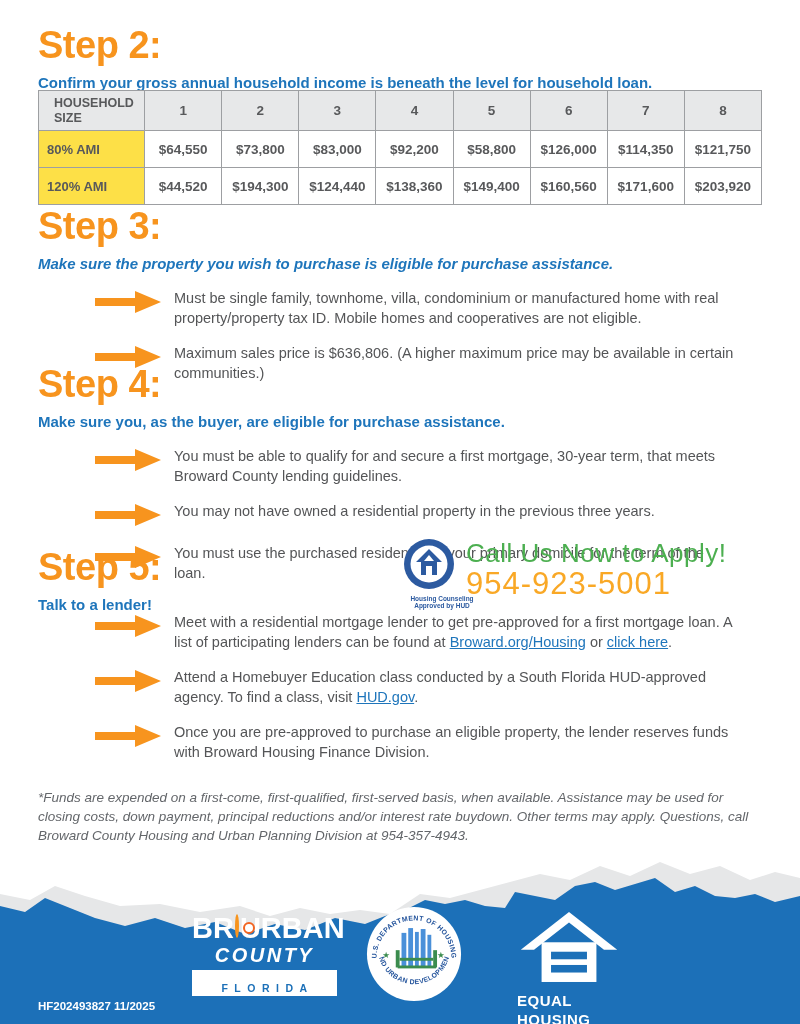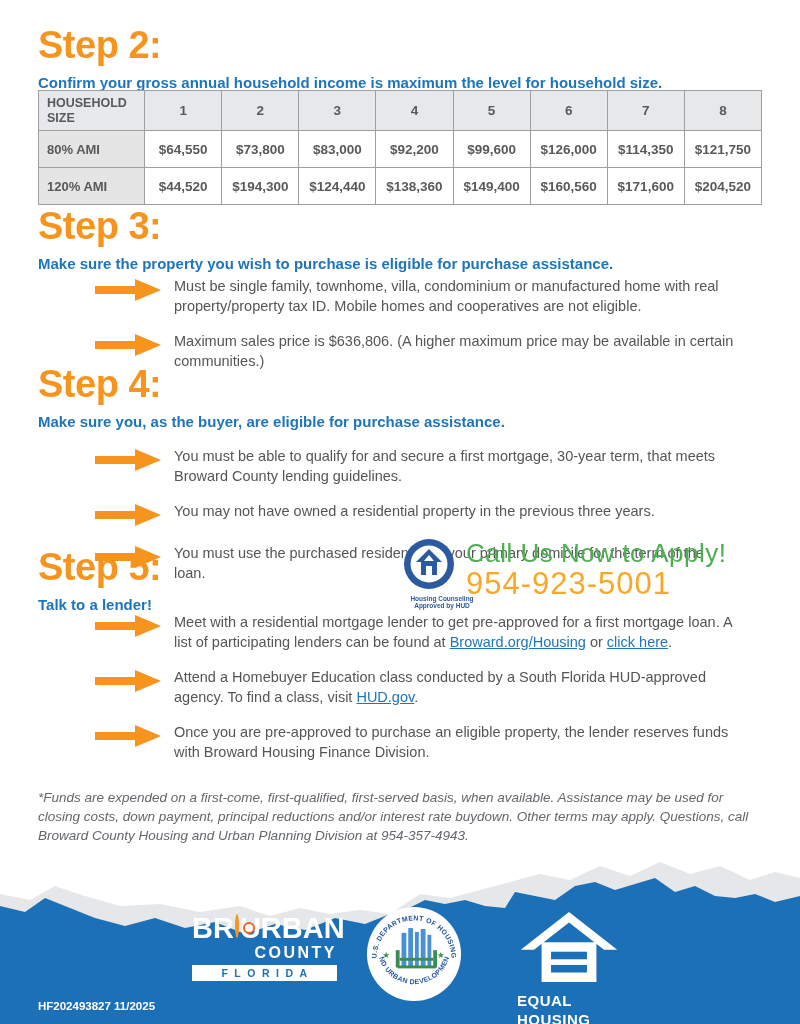--- a/index.html
+++ b/index.html
@@ -15,22 +15,22 @@
 
   .abs{position:absolute;}
 
   
   table.income{border-collapse:collapse;table-layout:fixed;width:724px;}
   table.income th, table.income td{
     border:1px solid #9D9FA2;color:var(--table_gray);font-weight:700;font-size:13.5px;
     padding:4px 6px;background:#fff;
   }
   table.income thead th{background:#E7E8E9;height:40px;text-align:center;}
-  table.income thead th.corner{text-align:left;padding-left:8px;font-size:12.5px;line-height:1.15;}
-  table.income tbody th{background:#e5e5e5;text-align:left;padding-left:8px;height:29px;font-size:13px;}
+  table.income thead th.corner{text-align:left;padding-left:15px;font-size:12.5px;line-height:1.15;}
+  table.income tbody th{background:#fde047;text-align:left;padding-left:8px;height:29px;font-size:13px;}
   table.income tbody td{text-align:center;height:37px;}
 
   
   .bullet{display:flex;align-items:flex-start;margin-bottom:15px;}
   .bullet .arrow{flex:0 0 66px;margin-left:57px;margin-right:13px;margin-top:1px;}
   .bullet .arrow polygon{fill:var(--orange);}
   .bullet .btext{flex:0 1 auto;max-width:565px;font-size:14.5px;line-height:1.38;color:var(--body_gray);}
   .link{color:var(--blue);text-decoration:underline;cursor:pointer;}
 
   
@@ -42,35 +42,35 @@
 
   
   .footer{position:absolute;left:0;bottom:0;width:800px;height:170px;}
   .footer svg.jag{position:absolute;left:0;top:0;}
   .doc-code{position:absolute;left:38px;top:146px;color:#fff;font-size:11.5px;font-weight:700;}
 
   .bc-logo{position:absolute;left:192px;top:60px;width:145px;color:#fff;}
   .bc-row1{font-size:29px;font-weight:800;letter-spacing:0;display:flex;align-items:flex-start;line-height:1;}
   .sun{display:inline-block;width:24px;height:24px;border-radius:50%;background:#FFC20E;border:2px solid #F7941E;position:relative;margin:0 1px;}
   .sun::after{content:"";position:absolute;left:6px;top:6px;width:8px;height:8px;border-radius:50%;background:#fff;border:2px solid #F26522;}
-  .bc-row2{font-size:16px;font-weight:700;letter-spacing:2.5px;text-align:right;margin-top:1px;}
-  .bc-row3{margin-top:3px;background:#fff;color:var(--footer_blue);font-size:10.5px;font-weight:800;letter-spacing:6.5px;text-align:center;padding:2px 0 2px 6px;}
+  .bc-row2{font-size:20px;font-weight:700;letter-spacing:2.5px;text-align:center;margin-top:1px;font-style:italic;}
+  .bc-row3{margin-top:3px;background:#fff;color:var(--footer_blue);font-size:10.5px;font-weight:800;letter-spacing:6.5px;text-align:center;padding:12px 0 2px 6px;}
 
   .hud-wrap{position:absolute;left:366px;top:52px;}
   .eho-wrap{position:absolute;left:517px;top:56px;width:108px;text-align:left;}
   .eho-text{color:#fff;font-weight:700;font-size:15px;letter-spacing:0.5px;line-height:1.25;margin-top:4px;}
 </style>
 </head>
 <body>
 
 <div class="page">
 
   <div class="abs" style="left:38px;top:26px;">
     <div class="step-title">Step 2:</div>
-    <div class="step-sub">Confirm your gross annual household income is maximum the level for household size.</div>
+    <div class="step-sub">Confirm your gross annual household income is beneath the level for household loan.</div>
   </div>
 
   <div class="abs" style="left:38px;top:90px;">
     <table class="income">
       <colgroup>
           <col style="width:106px">
           <col span="8" style="width:77px">
         </colgroup>
       <thead>
         <tr>
@@ -85,43 +85,43 @@
           <th>8</th>
         </tr>
       </thead>
       <tbody>
         <tr>
           <th>80% AMI</th>
           <td>$64,550</td>
           <td>$73,800</td>
           <td>$83,000</td>
           <td>$92,200</td>
-          <td>$99,600</td>
+          <td>$58,800</td>
           <td>$126,000</td>
           <td>$114,350</td>
           <td>$121,750</td>
         </tr>
         <tr>
           <th>120% AMI</th>
           <td>$44,520</td>
           <td>$194,300</td>
           <td>$124,440</td>
           <td>$138,360</td>
           <td>$149,400</td>
           <td>$160,560</td>
           <td>$171,600</td>
-          <td>$204,520</td>
+          <td>$203,920</td>
         </tr>
       </tbody>
     </table>
   </div>
 
   <div class="abs" style="left:38px;top:207px;width:724px;">
     <div class="step-title">Step 3:</div>
-    <div class="step-sub" style="margin-bottom:4px;">Make sure the property you wish to purchase is eligible for purchase assistance.</div>
+    <div class="step-sub" style="margin-bottom:16px;font-style:italic;">Make sure the property you wish to purchase is eligible for purchase assistance.</div>
     <div class="bullet">
       <svg class="arrow" width="66" height="26" viewBox="0 0 66 26">
           <polygon points="0,9 40,9 40,2 66,13 40,24 40,17 0,17"></polygon>
         </svg>
       <div class="btext">Must be single family, townhome, villa, condominium or manufactured home with real property/property tax ID. Mobile homes and cooperatives are not eligible.</div>
     </div>
     <div class="bullet">
       <svg class="arrow" width="66" height="26" viewBox="0 0 66 26">
           <polygon points="0,9 40,9 40,2 66,13 40,24 40,17 0,17"></polygon>
         </svg>

